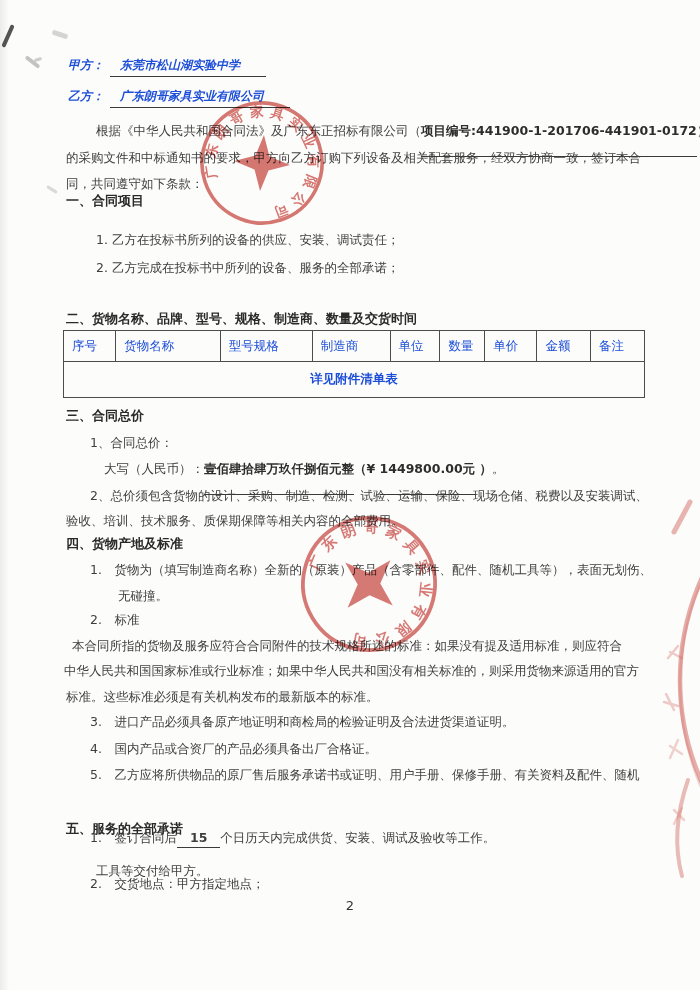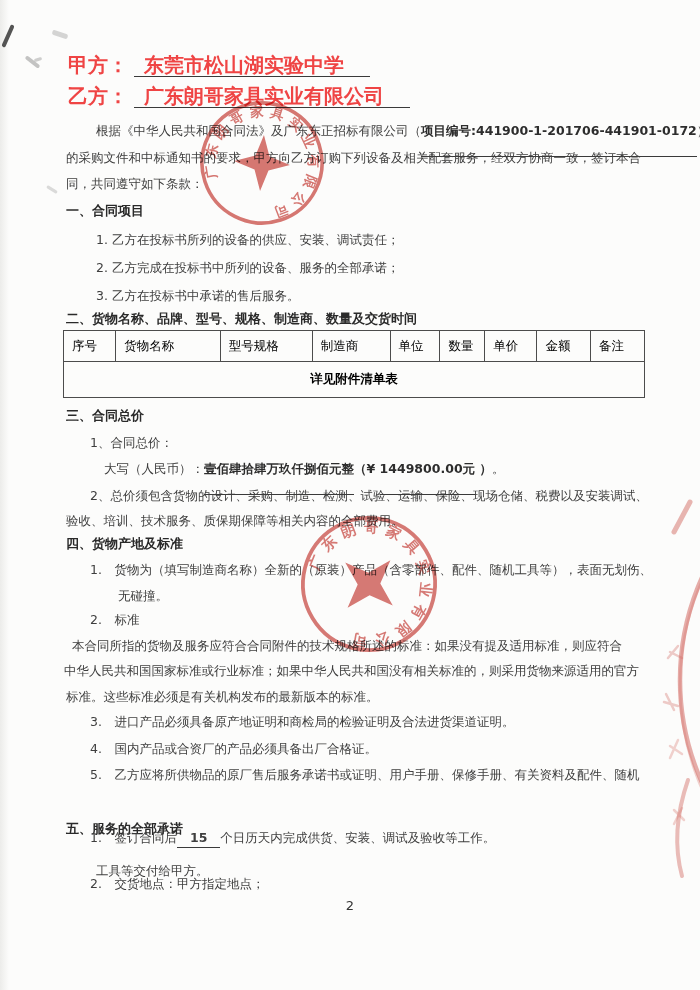--- a/index.html
+++ b/index.html
@@ -12,33 +12,33 @@
   }
   
   .edge-strip { position:absolute; left:0; top:0; width:9px; height:990px;
     background:linear-gradient(90deg,#ececea,rgba(255,255,255,0)); }
   .art { position:absolute; background:#8a8a8a; border-radius:2px; }
   .art-dark { background:#2b2b2b; }
   
   .line { position:absolute; font-size:12.5px; line-height:17px; white-space:nowrap; }
   .b { font-weight:bold; color:#2d2d2d; }
   .title { font-size:13px; font-weight:bold; color:#2a2a2a; }
-  .party { font-size:20px; font-weight:bold; color:#ef4444; }
+  .party { font-size:12px; font-weight:bold; color:#1d4ed8;font-style:italic; }
   .party .uname { display:inline-block; border-bottom:1.6px solid #3a3a3a;
     padding:0 26px 2px 10px; margin-left:6px; }
   .u { border-bottom:1.5px solid #3a3a3a; padding-bottom:18px; }
   .days-u { display:inline-block; border-bottom:1.5px solid #3a3a3a;
     padding:0 13px 1px 13px; font-weight:bold; }
   .indent { padding-left:28px; }
   
   table.goods { position:absolute; left:63px; top:330px; width:582px;
     border-collapse:collapse; table-layout:fixed; }
   table.goods th, table.goods td {
     border:1.3px solid #4c4c4c; font-size:12.5px; font-weight:normal;
-    color:#000000; text-align:left; padding:0 0 0 8px; height:31px; }
+    color:#1d4ed8; text-align:left; padding:0 0 0 8px; height:31px; }
   table.goods td.span { text-align:center; font-weight:bold; height:36px; padding:0; }
   
   .stamp { position:absolute; mix-blend-mode:multiply; opacity:0.88; }
   
   .pagenum { position:absolute; left:0; right:0; top:898px; text-align:center;
     font-size:13px; color:#333; }
 </style>
 </head>
 <body>
 
@@ -57,24 +57,23 @@
   <div class="line party" style="left:68px; top:88px;">
     <span>乙方：</span><span class="uname">广东朗哥家具实业有限公司</span>
   </div>
 
   <div class="line indent" style="left:68px; top:122px;">
     <span>根据《中华人民共和国合同法》及广东东正招标有限公司（</span><span class="b u">项目编号:441900-1-201706-441901-0172</span><span>）</span>
   </div>
   <div class="line" style="left:66px; top:149px;">的采购文件和中标通知书的要求，甲方向乙方订购下列设备及相关配套服务，经双方协商一致，签订本合</div>
   <div class="line" style="left:66px; top:175px;">同，共同遵守如下条款：</div>
 
-  <div class="line title" style="left:66px; top:202px;">一、合同项目</div>
+  <div class="line title" style="left:66px; top:192px;">一、合同项目</div>
   <div class="line" style="left:96px; top:231px;">1. 乙方在投标书所列的设备的供应、安装、调试责任；</div>
   <div class="line" style="left:96px; top:259px;">2. 乙方完成在投标书中所列的设备、服务的全部承诺；</div>
-  <div class="line" style="left:96px; top:287px;">3. 乙方在投标书中承诺的售后服务。</div>
 
   <div class="line title" style="left:66px; top:310px;">二、货物名称、品牌、型号、规格、制造商、数量及交货时间</div>
   <table class="goods">
     <colgroup>
       <col style="width:9%">
         <col style="width:18%">
         <col style="width:15.8%">
       <col style="width:13.4%">
         <col style="width:8.6%">
         <col style="width:7.7%">

